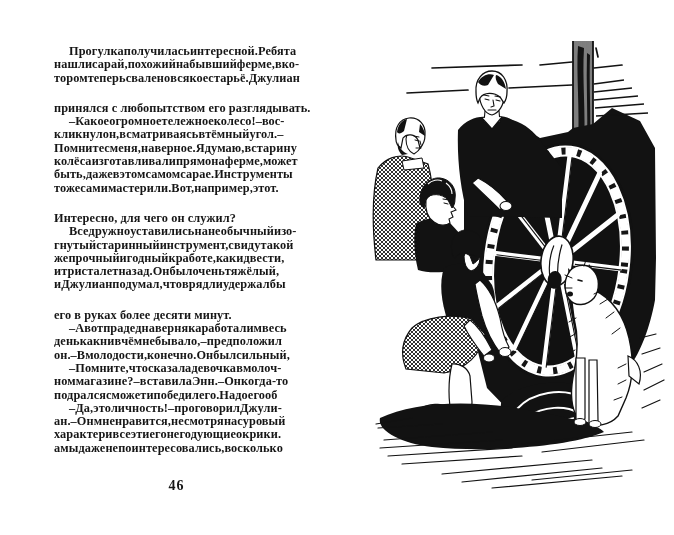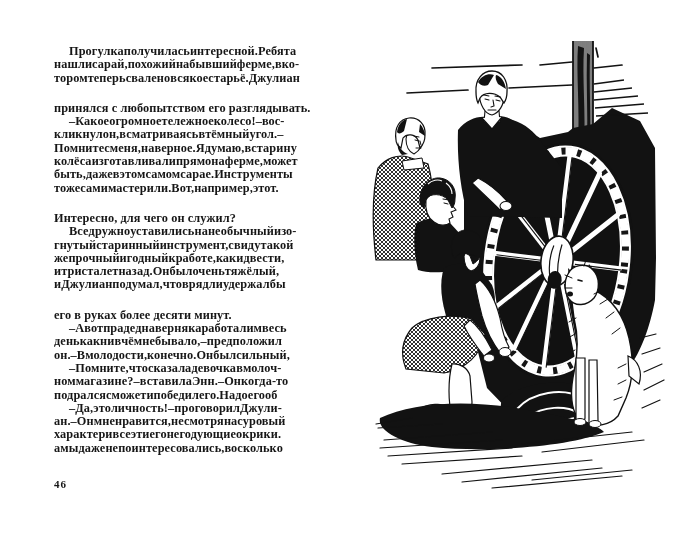--- a/index.html
+++ b/index.html
@@ -18,21 +18,21 @@
     display:flex;justify-content:flex-start;align-items:baseline;
     height:13.3px;line-height:13.3px;
     font-size:12.3px;font-weight:700;letter-spacing:.1px;
     white-space:pre;
     font-family:Liberation Serif, serif;
   }
   .line.first{padding-left:15px;}
   .line.last{display:block;margin-top:17px;}
   .page-number{
     position:absolute;left:54px;top:478px;width:245px;
-    text-align:left;font-size:11px;font-weight:700;color:#161616;
+    text-align:center;font-size:14px;font-weight:700;color:#161616;
     letter-spacing:1px;
   }
   
   .illustration{position:absolute;left:372px;top:28px;}
   svg .ink{stroke:#121212;fill:none;}
 </style>
 </head>
 <body>
 
 <div class="spread">

